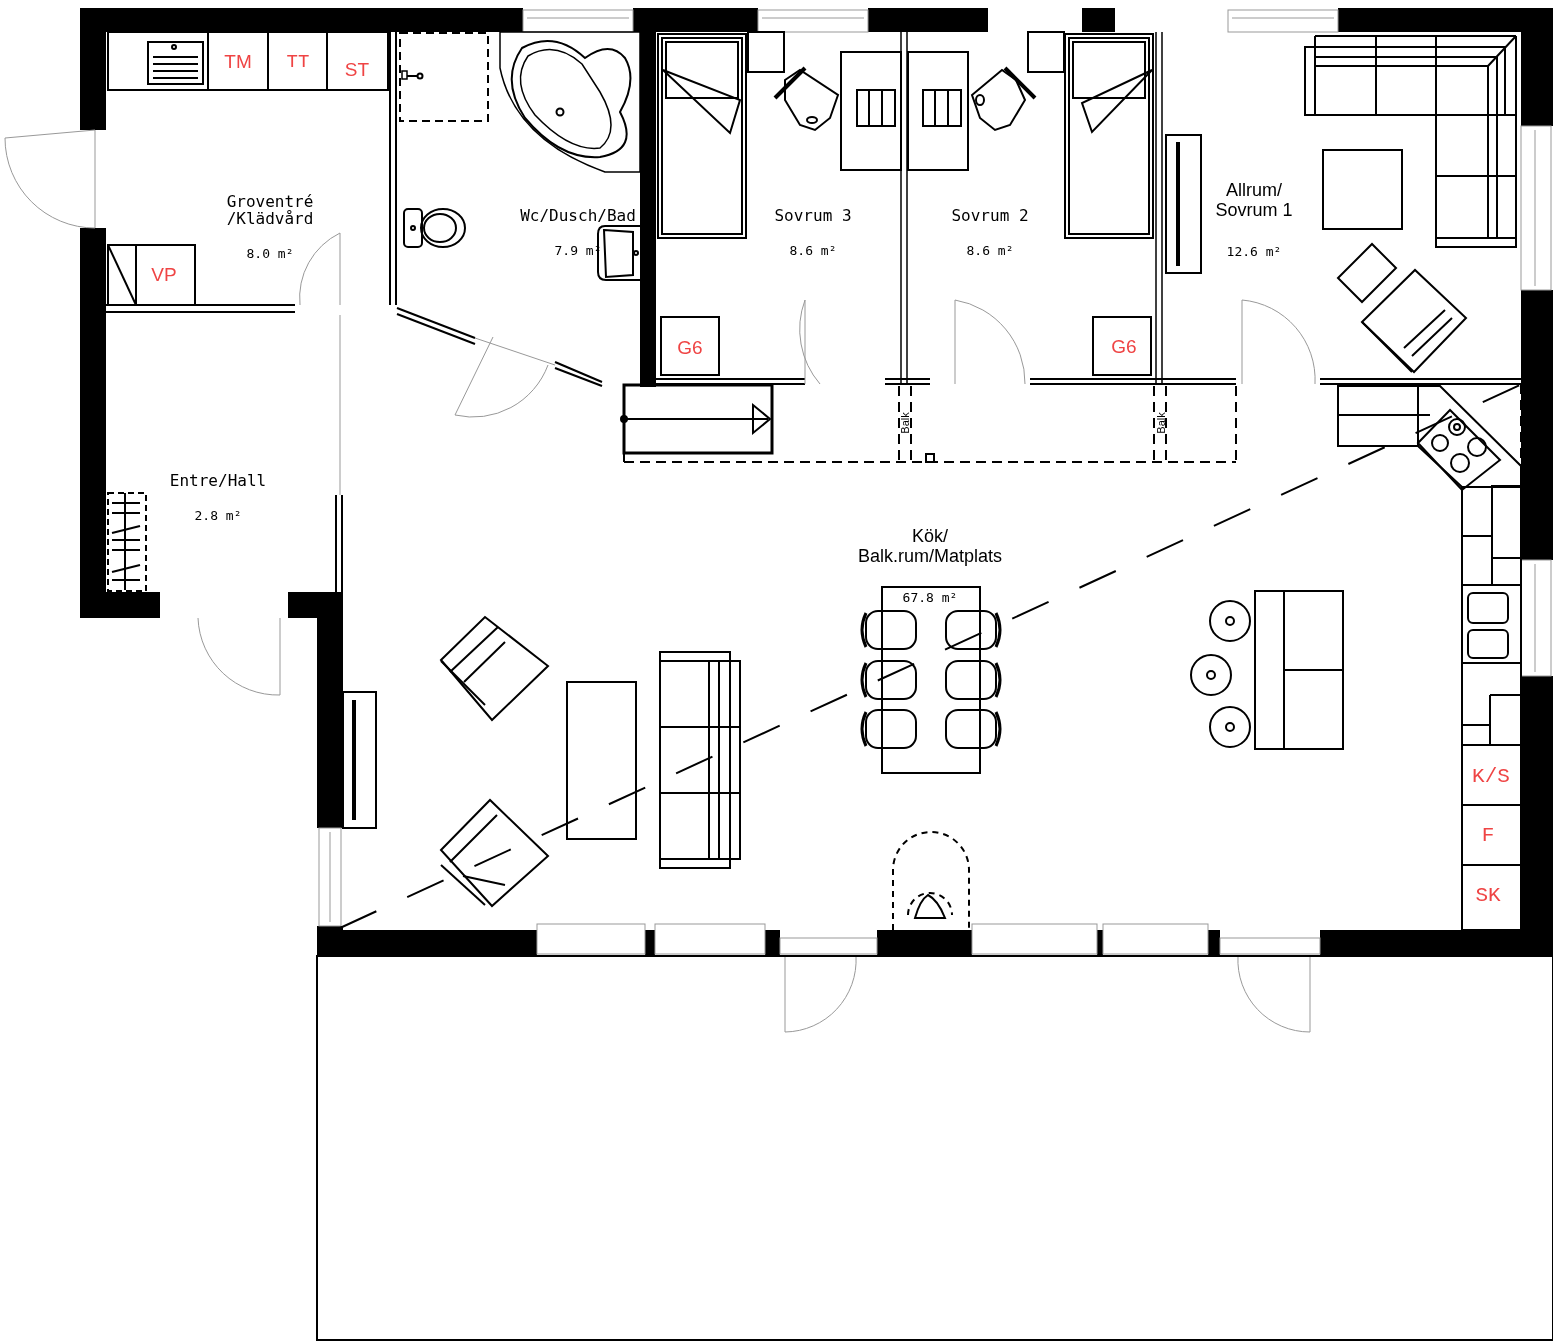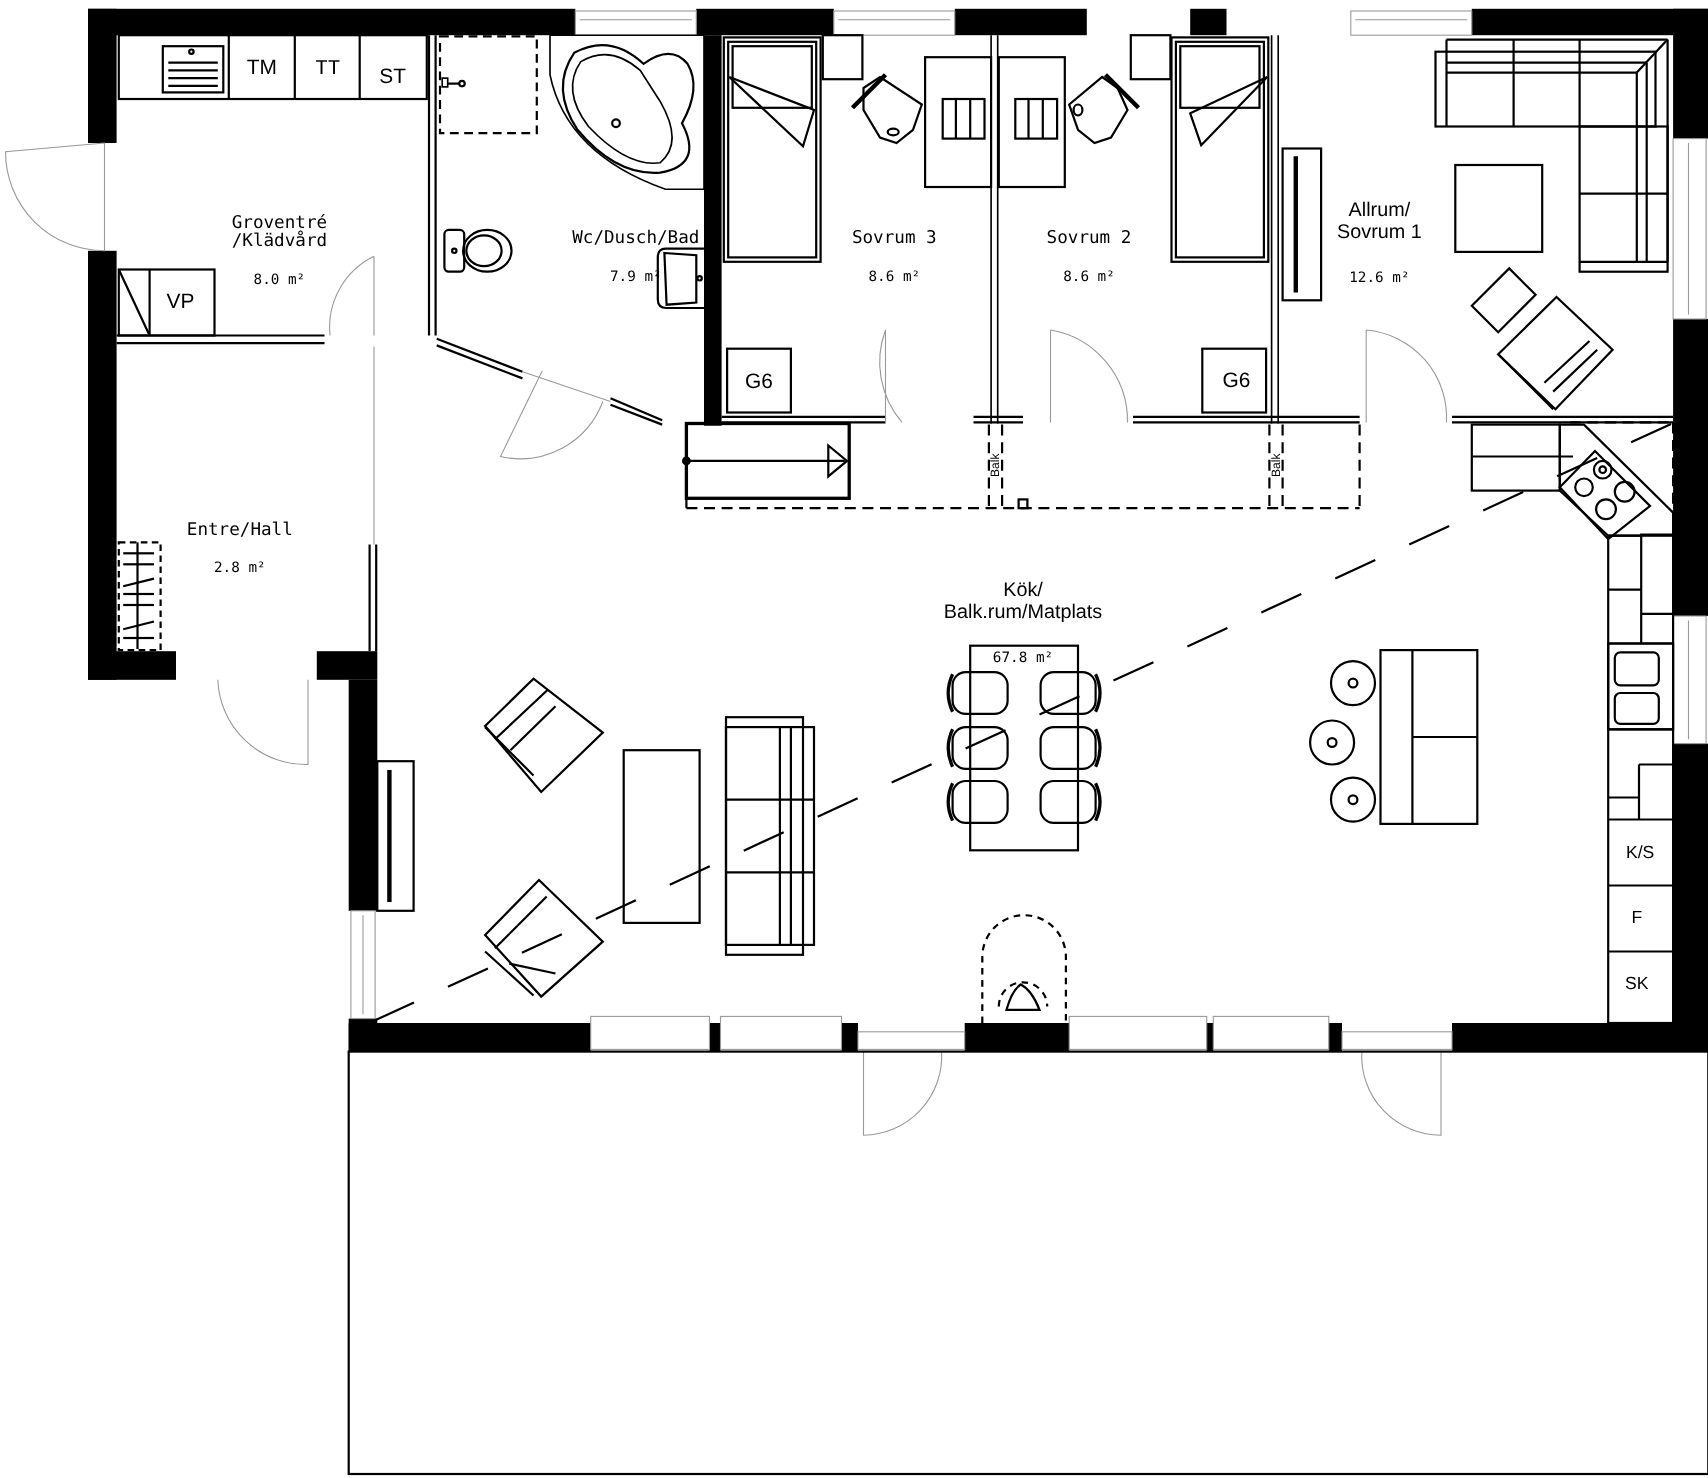--- a/index.html
+++ b/index.html
@@ -6,24 +6,24 @@
   body { width: 1553px; height: 1344px; position: relative; overflow: hidden; }
   #plan { position: absolute; left: 0; top: 0; }
   .room-label {
     position: absolute; text-align: center; white-space: pre-line;
     font-family: "DejaVu Sans Mono", monospace; font-size: 16px; line-height: 17px; color: #000;
     transform: translateX(-50%);
   }
   .room-label.sans { font-family: "Liberation Sans", sans-serif; font-size: 18px; line-height: 20px; }
   .room-label .area { font-family: "DejaVu Sans Mono", monospace; font-size: 13px; }
   .appl-label {
-    position: absolute; font-family: "Liberation Sans", sans-serif; font-size: 19px; color: #000000;
+    position: absolute; font-family: "Liberation Sans", sans-serif; font-size: 19px; color: #ef4444;
     transform: translate(-50%, -50%); white-space: nowrap;
   }
-  .appl-label.small { font-size: 16px; }
+  .appl-label.small { font-size: 21px; font-family: Liberation Mono, monospace; }
   .balk-label {
     position: absolute; font-family: "Liberation Sans", sans-serif; font-size: 11px; color: #000;
     transform: translate(-50%, -50%) rotate(-90deg); white-space: nowrap;
   }
 </style>
 </head>
 <body>
 
 <svg id="plan" width="1553" height="1344" viewBox="0 0 1553 1344" xmlns="http://www.w3.org/2000/svg">
   <g fill="none" stroke="#000" stroke-width="2">
@@ -361,21 +361,21 @@
       <line x1="1521" y1="384" x2="1521" y2="486"></line>
     </g>
     <rect x="926" y="454" width="8" height="8"></rect>
 
     <line x1="340" y1="928" x2="1520" y2="385" stroke-dasharray="40,34" stroke-width="2"></line>
 
     <rect x="317" y="956" width="1236" height="384" stroke-width="2"></rect>
   </g>
 </svg>
 
-<div class="room-label" style="left:254px; top:176px;">
+<div class="room-label" style="left:270px; top:176px;">
   <span>Groventré
 /Klädvård</span><br>
   <span class="area">8.0 m²</span>
 </div>
 <div class="room-label" style="left:548px; top:190px;margin-left:30px;">
   <span>Wc/Dusch/Bad</span><br>
   <span class="area">7.9 m²</span>
 </div>
 <div class="room-label" style="left:813px; top:190px;">
   <span>Sovrum 3</span><br>

